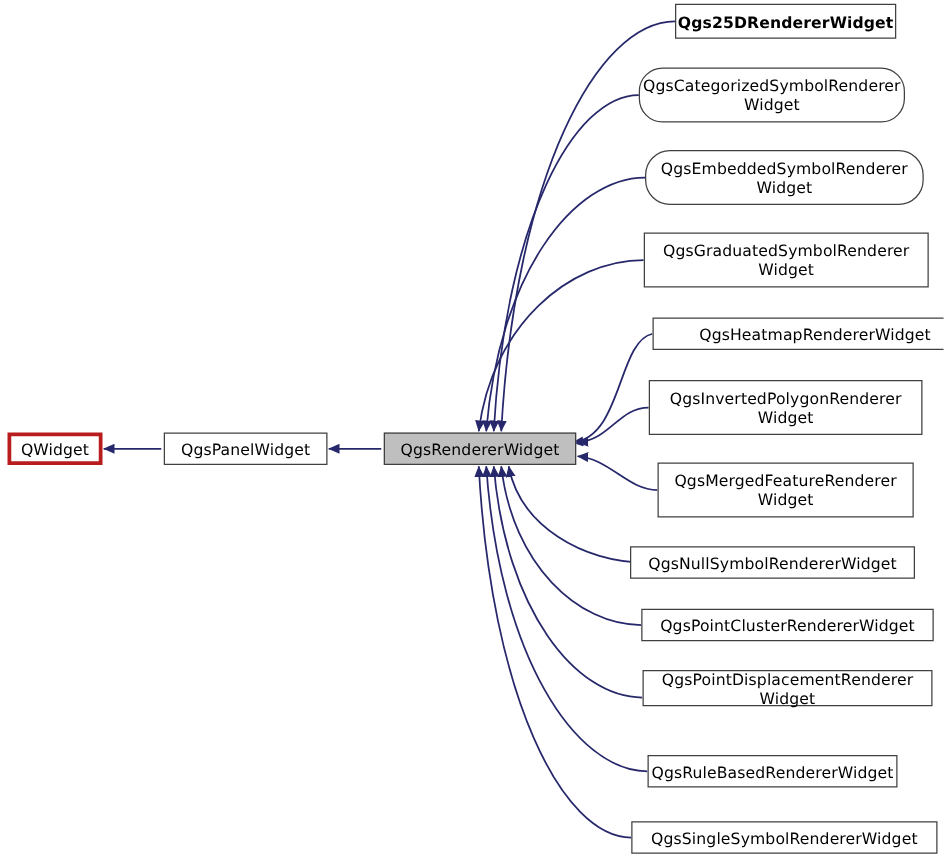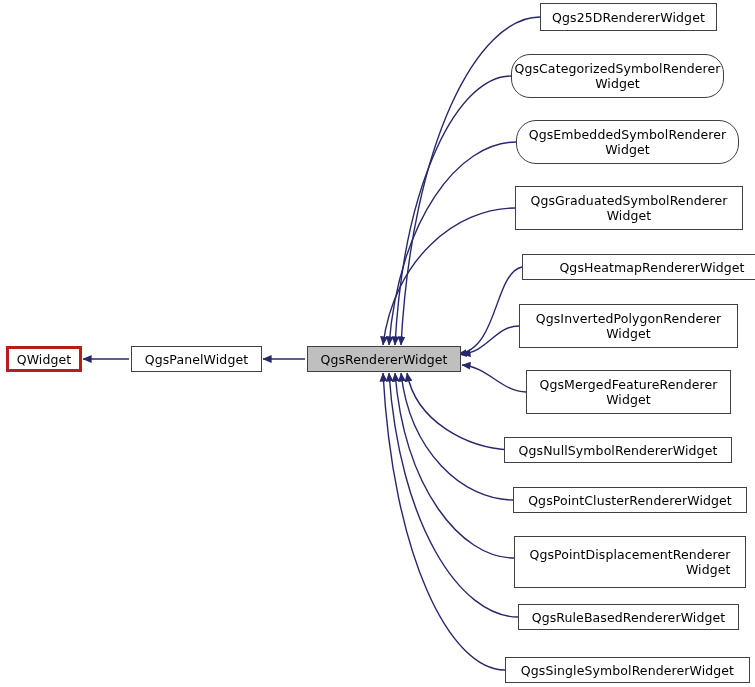--- a/index.html
+++ b/index.html
@@ -80,33 +80,33 @@
       </g>
   </svg>
 
   <div class="node root" style="left: 6px; top: 346px; width: 76px; height: 26px;">QWidget</div>
 
   <div class="node" style="left: 131px; top: 346px; width: 131px; height: 26px; text-align: right;">QgsPanelWidget</div>
 
   <div class="node current" style="left: 307px; top: 346px; width: 154px; height: 26px;">QgsRendererWidget</div>
 
   <div id="subclass-container">
-      <div class="node" style="left: 540px; top: 3px; width: 177px; height: 28px;">Qgs25DRendererWidget</div>
+      <div class="node" style="left: 540px; top: 3px; width: 177px; height: 28px; font-weight: bold;">Qgs25DRendererWidget</div>
       <div class="node" style="left: 511px; top: 54px; width: 213px; height: 44px; border-radius: 19px;">QgsCategorizedSymbolRenderer
 Widget</div>
       <div class="node" style="left: 516px; top: 120px; width: 223px; height: 44px; border-radius: 20px;">QgsEmbeddedSymbolRenderer
 Widget</div>
       <div class="node" style="left: 515px; top: 186px; width: 228px; height: 44px;">QgsGraduatedSymbolRenderer
 Widget</div>
       <div class="node" style="left: 522px; top: 254px; width: 260px; height: 26px;">QgsHeatmapRendererWidget</div>
       <div class="node" style="left: 519px; top: 304px; width: 219px; height: 44px;">QgsInvertedPolygonRenderer
 Widget</div>
       <div class="node" style="left: 526px; top: 370px; width: 205px; height: 44px;">QgsMergedFeatureRenderer
 Widget</div>
       <div class="node" style="left: 504px; top: 437px; width: 228px; height: 26px;">QgsNullSymbolRendererWidget</div>
       <div class="node" style="left: 513px; top: 487px; width: 234px; height: 26px;">QgsPointClusterRendererWidget</div>
-      <div class="node" style="left: 514px; top: 536px; width: 232px; height: 52px; text-align: right;">QgsPointDisplacementRenderer
+      <div class="node" style="left: 514px; top: 536px; width: 232px; height: 29px;">QgsPointDisplacementRenderer
 Widget</div>
-      <div class="node" style="left: 518px; top: 604px; width: 221px; height: 26px;">QgsRuleBasedRendererWidget</div>
+      <div class="node" style="left: 518px; top: 604px; width: 200px; height: 26px;">QgsRuleBasedRendererWidget</div>
       <div class="node" style="left: 505px; top: 657px; width: 245px; height: 26px;">QgsSingleSymbolRendererWidget</div>
     </div>
 
 </div>
 
 </body></html>

